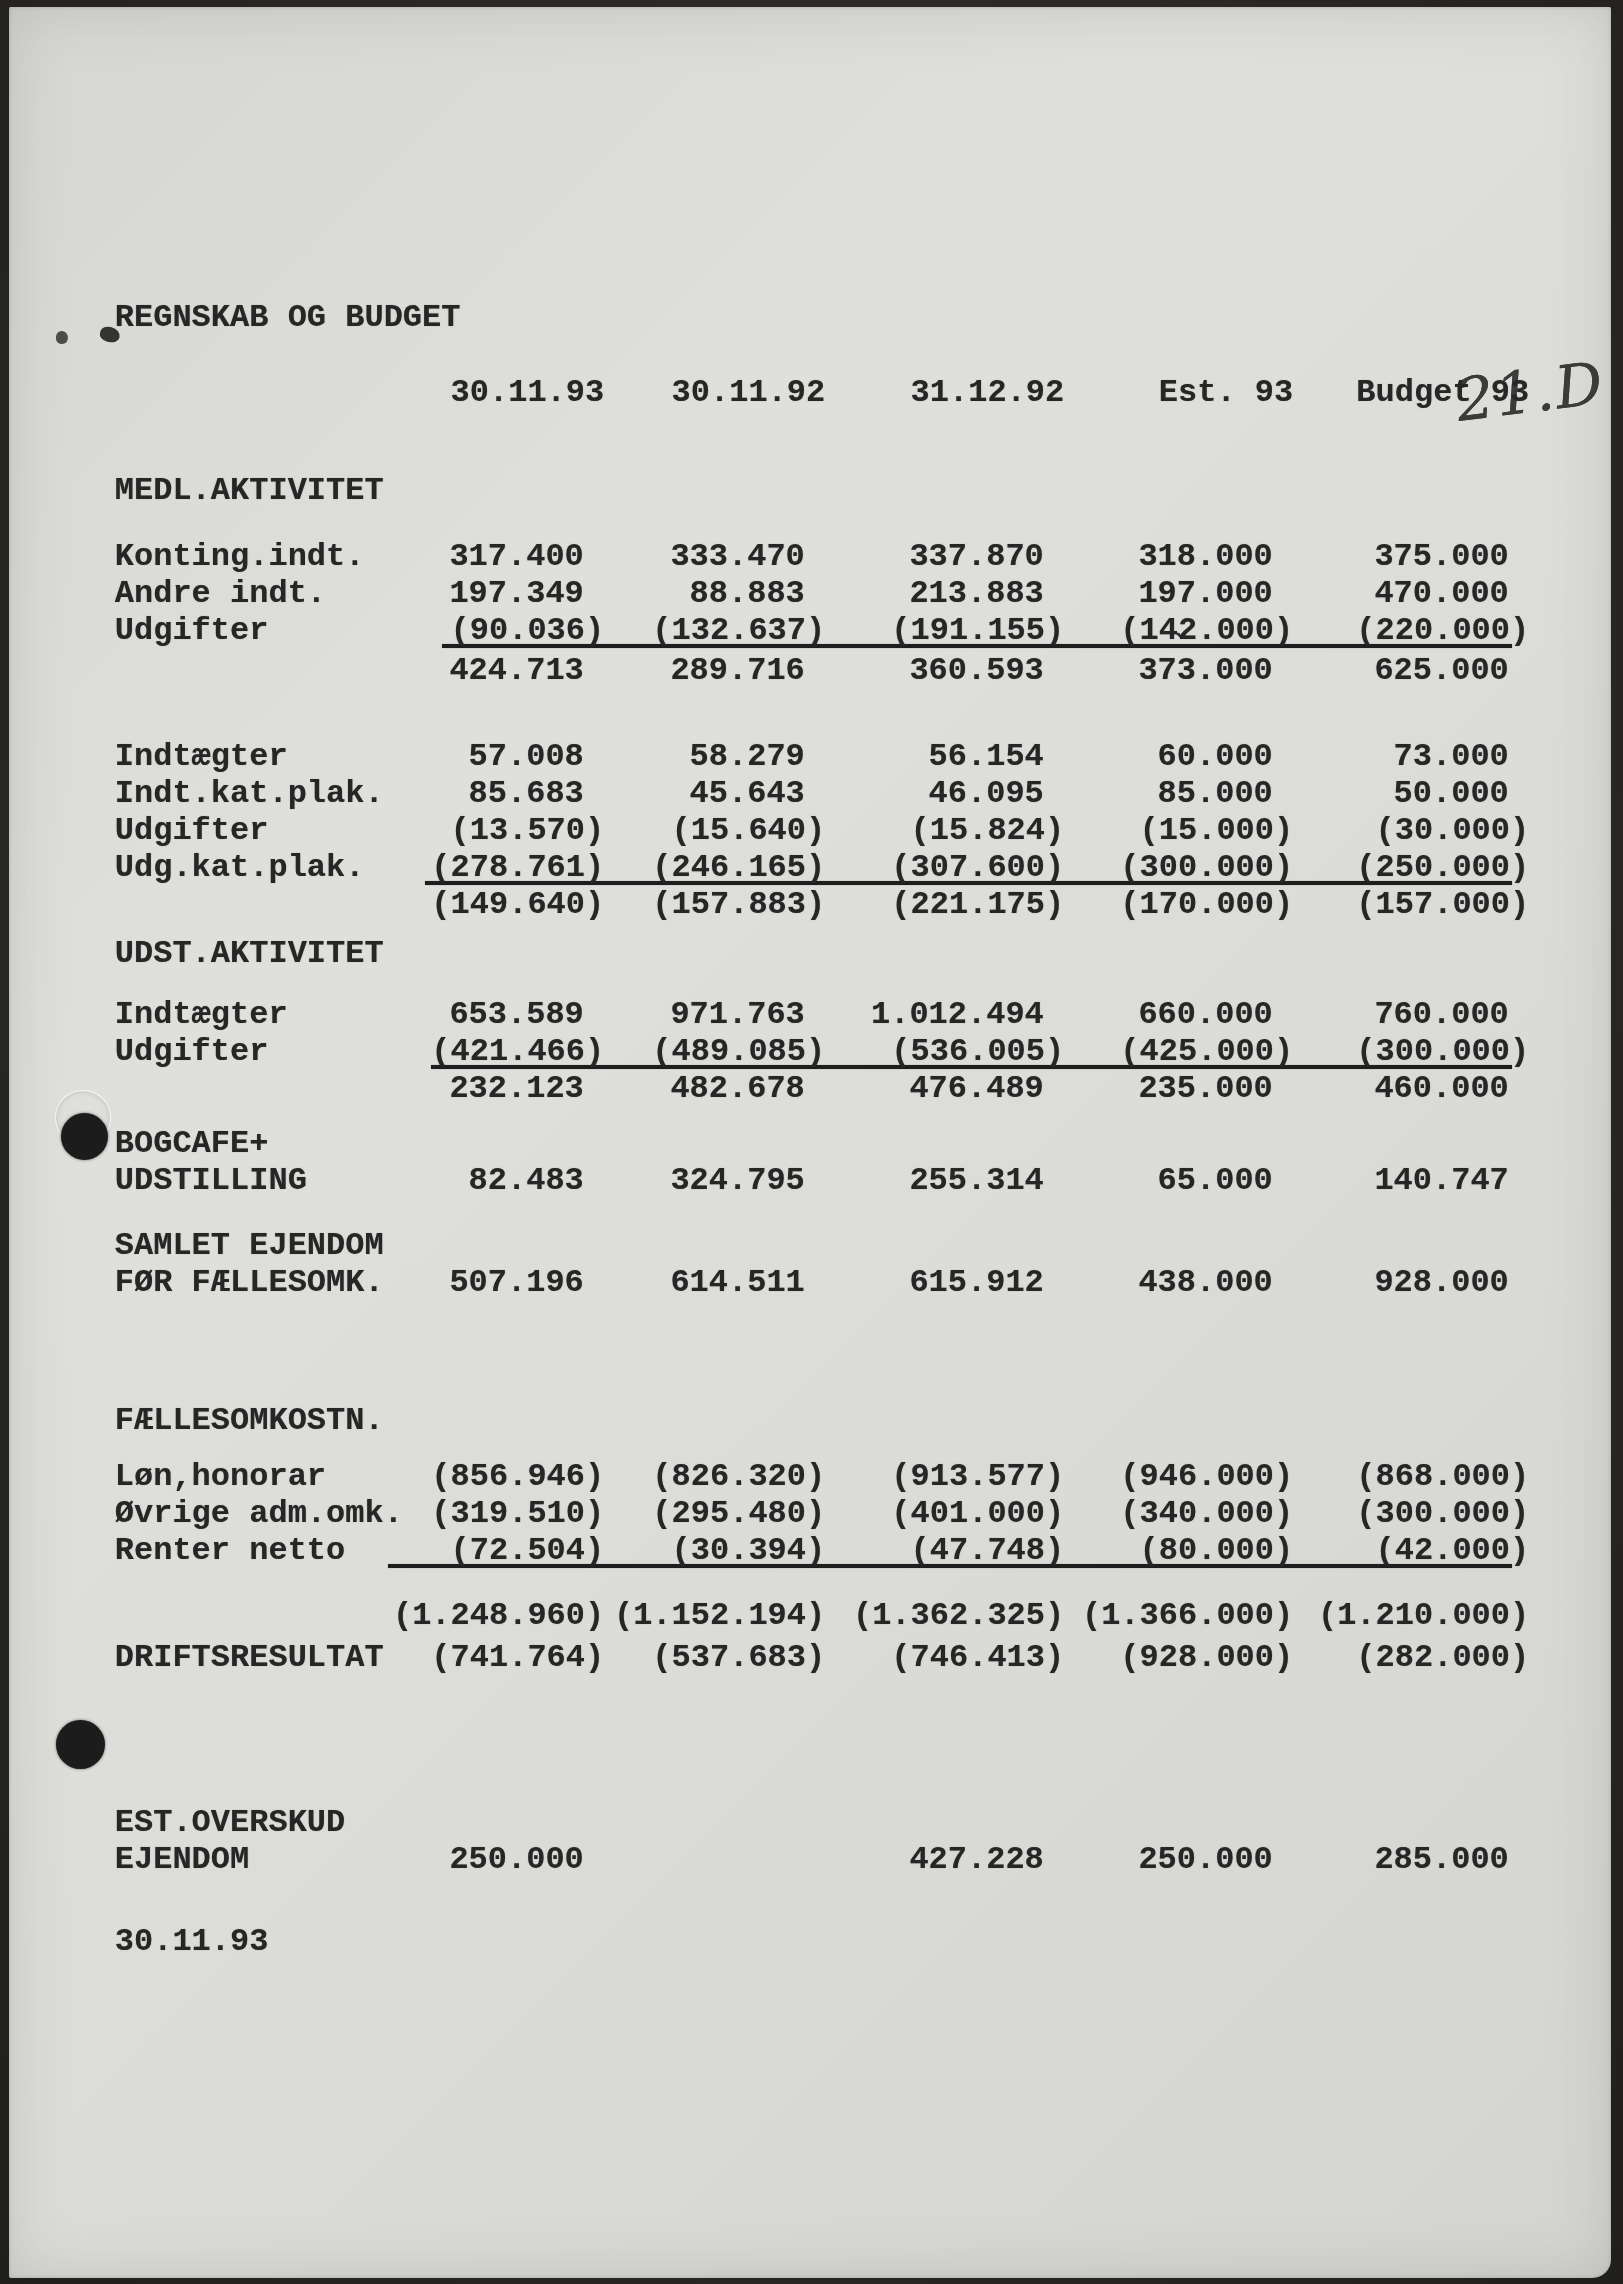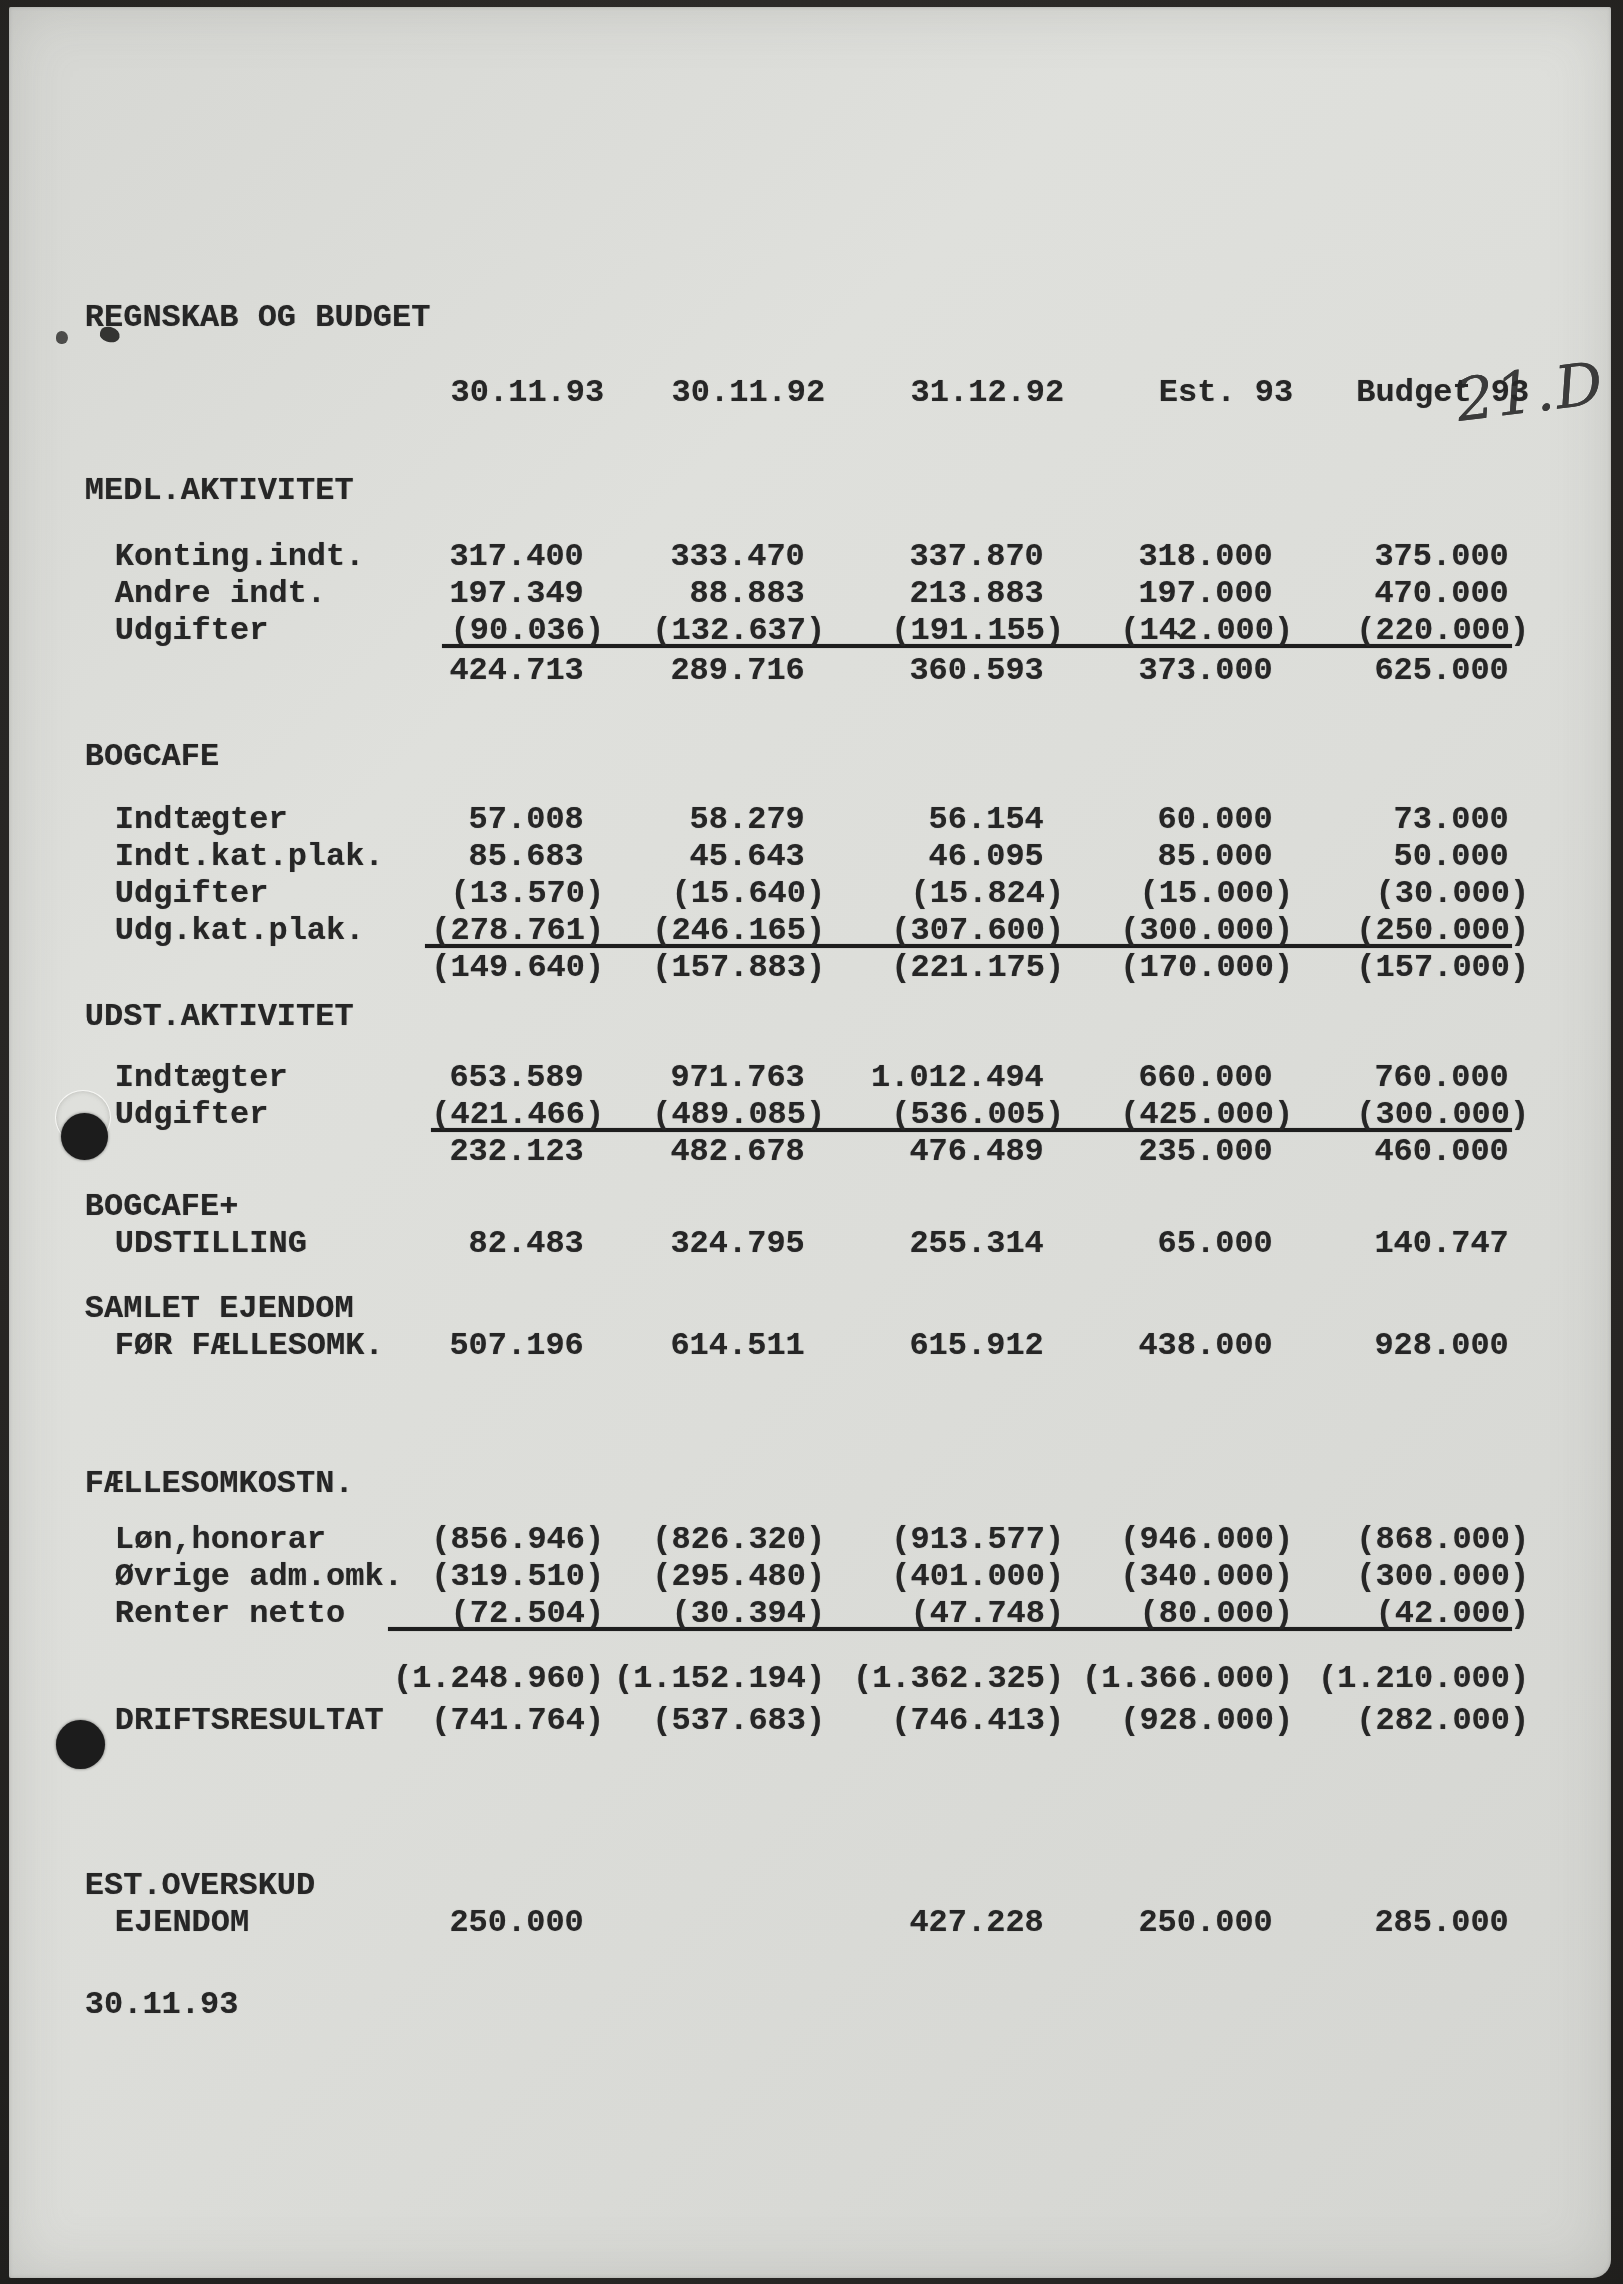--- a/index.html
+++ b/index.html
@@ -16,21 +16,21 @@
     background-image:linear-gradient(135deg,#d6d7d3 0%,#dfe0dc 30%,#dcddd9 55%,#d4d5d1 100%);
     border-radius:1.5px 1.5px 18.5px 1.9px;
     box-shadow:inset 0 0 58px rgba(120,120,115,.25), inset 0 0 3.9px rgba(90,90,85,.3);
   }
   .content{position:relative;width:100%;height:100%;color:#262626;}
   .txt{
     font-size:32px;line-height:37px;font-weight:700;letter-spacing:0;
     text-shadow:0 0 1px rgba(45,45,45,.45);
     white-space:pre;
   }
-  .title,.heading,.footer{padding-left:76px;}
+  .title,.heading,.footer{padding-left:106px;}
   .row{position:relative;height:37px;}
   .row .label{position:absolute;left:106px;top:0;}
   .cells{position:absolute;left:0;top:0;display:flex;}
   .cell{text-align:right;overflow:visible;}
   .cell.c0{width:575px;}
   .cell.c1{width:221px;}
   .cell.c2{width:239px;}
   .cell.c3{width:229px;}
   .cell.c4{width:236px;text-align:right;}
   .cell span{display:inline-block;}
@@ -94,21 +94,20 @@
           <div class="cell c4"><span class="paren">Budget 93</span></div>
         </div>
       </div>
 
       <div class="section sec-medl" style="margin-top:61px">
         <div class="heading txt">MEDL.AKTIVITET</div>
         <div class="rows txt" style="margin-top:29px"><div class="row"><span class="label">Konting.indt.</span><div class="cells"><div class="cell c0"><span>317.400</span></div><div class="cell c1"><span>333.470</span></div><div class="cell c2"><span>337.870</span></div><div class="cell c3"><span>318.000</span></div><div class="cell c4"><span>375.000</span></div></div></div><div class="row"><span class="label">Andre indt.</span><div class="cells"><div class="cell c0"><span>197.349</span></div><div class="cell c1"><span>88.883</span></div><div class="cell c2"><span>213.883</span></div><div class="cell c3"><span>197.000</span></div><div class="cell c4"><span>470.000</span></div></div></div><div class="row"><span class="label">Udgifter</span><div class="cells"><div class="cell c0"><span class="paren">(90.036)</span></div><div class="cell c1"><span class="paren">(132.637)</span></div><div class="cell c2"><span class="paren">(191.155)</span></div><div class="cell c3"><span class="paren">(142.000)</span></div><div class="cell c4"><span class="paren">(220.000)</span></div></div></div><div class="rule"></div><div class="row gap-sm"><span class="label"></span><div class="cells"><div class="cell c0"><span>424.713</span></div><div class="cell c1"><span>289.716</span></div><div class="cell c2"><span>360.593</span></div><div class="cell c3"><span>373.000</span></div><div class="cell c4"><span>625.000</span></div></div></div></div>
       </div>
 
       <div class="section sec-bogcafe" style="margin-top:49px">
-        <div class="heading txt">BOGCAFE</div>
         <div class="rows txt" style="margin-top:26px"><div class="row"><span class="label">Indtægter</span><div class="cells"><div class="cell c0"><span>57.008</span></div><div class="cell c1"><span>58.279</span></div><div class="cell c2"><span>56.154</span></div><div class="cell c3"><span>60.000</span></div><div class="cell c4"><span>73.000</span></div></div></div><div class="row"><span class="label">Indt.kat.plak.</span><div class="cells"><div class="cell c0"><span>85.683</span></div><div class="cell c1"><span>45.643</span></div><div class="cell c2"><span>46.095</span></div><div class="cell c3"><span>85.000</span></div><div class="cell c4"><span>50.000</span></div></div></div><div class="row"><span class="label">Udgifter</span><div class="cells"><div class="cell c0"><span class="paren">(13.570)</span></div><div class="cell c1"><span class="paren">(15.640)</span></div><div class="cell c2"><span class="paren">(15.824)</span></div><div class="cell c3"><span class="paren">(15.000)</span></div><div class="cell c4"><span class="paren">(30.000)</span></div></div></div><div class="row"><span class="label">Udg.kat.plak.</span><div class="cells"><div class="cell c0"><span class="paren">(278.761)</span></div><div class="cell c1"><span class="paren">(246.165)</span></div><div class="cell c2"><span class="paren">(307.600)</span></div><div class="cell c3"><span class="paren">(300.000)</span></div><div class="cell c4"><span class="paren">(250.000)</span></div></div></div><div class="rule"></div><div class="row"><span class="label"></span><div class="cells"><div class="cell c0"><span class="paren">(149.640)</span></div><div class="cell c1"><span class="paren">(157.883)</span></div><div class="cell c2"><span class="paren">(221.175)</span></div><div class="cell c3"><span class="paren">(170.000)</span></div><div class="cell c4"><span class="paren">(157.000)</span></div></div></div></div>
       </div>
 
       <div class="section sec-udst" style="margin-top:12px">
         <div class="heading txt">UDST.AKTIVITET</div>
         <div class="rows txt" style="margin-top:24px"><div class="row"><span class="label">Indtægter</span><div class="cells"><div class="cell c0"><span>653.589</span></div><div class="cell c1"><span>971.763</span></div><div class="cell c2"><span>1.012.494</span></div><div class="cell c3"><span>660.000</span></div><div class="cell c4"><span>760.000</span></div></div></div><div class="row"><span class="label">Udgifter</span><div class="cells"><div class="cell c0"><span class="paren">(421.466)</span></div><div class="cell c1"><span class="paren">(489.085)</span></div><div class="cell c2"><span class="paren">(536.005)</span></div><div class="cell c3"><span class="paren">(425.000)</span></div><div class="cell c4"><span class="paren">(300.000)</span></div></div></div><div class="rule"></div><div class="row"><span class="label"></span><div class="cells"><div class="cell c0"><span>232.123</span></div><div class="cell c1"><span>482.678</span></div><div class="cell c2"><span>476.489</span></div><div class="cell c3"><span>235.000</span></div><div class="cell c4"><span>460.000</span></div></div></div></div>
       </div>
 
       <div class="section sec-bogcafe-udstilling" style="margin-top:18px">
         <div class="heading txt">BOGCAFE+</div>

